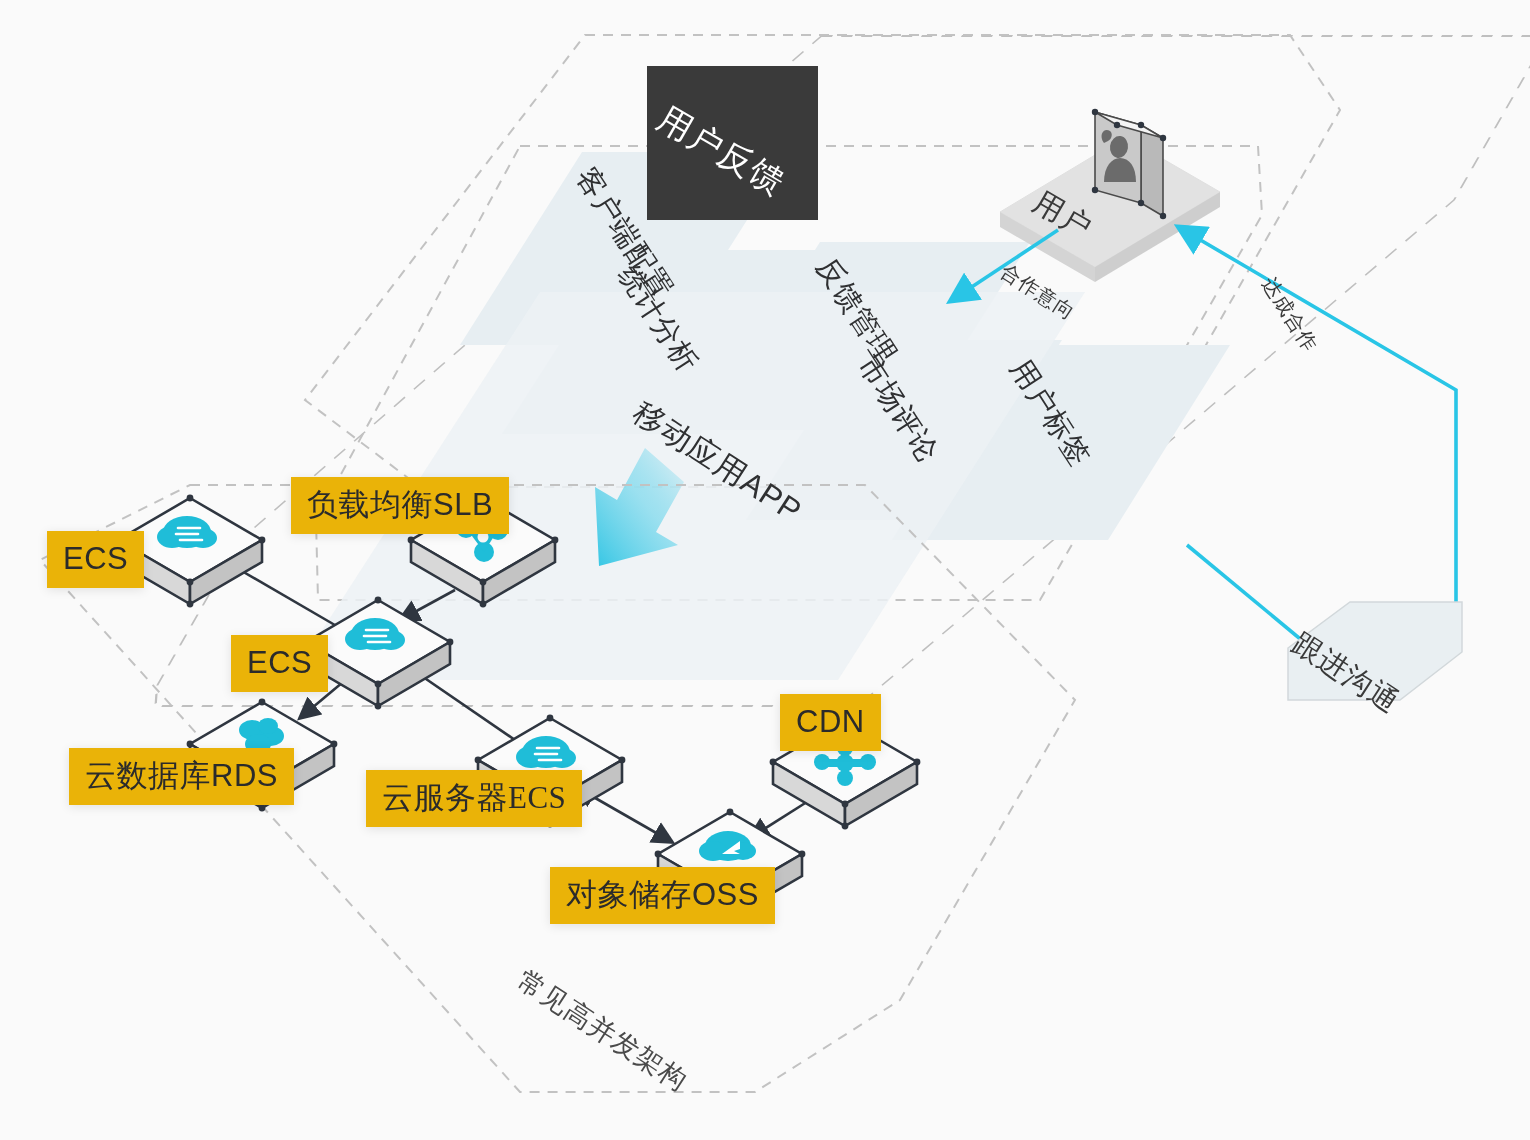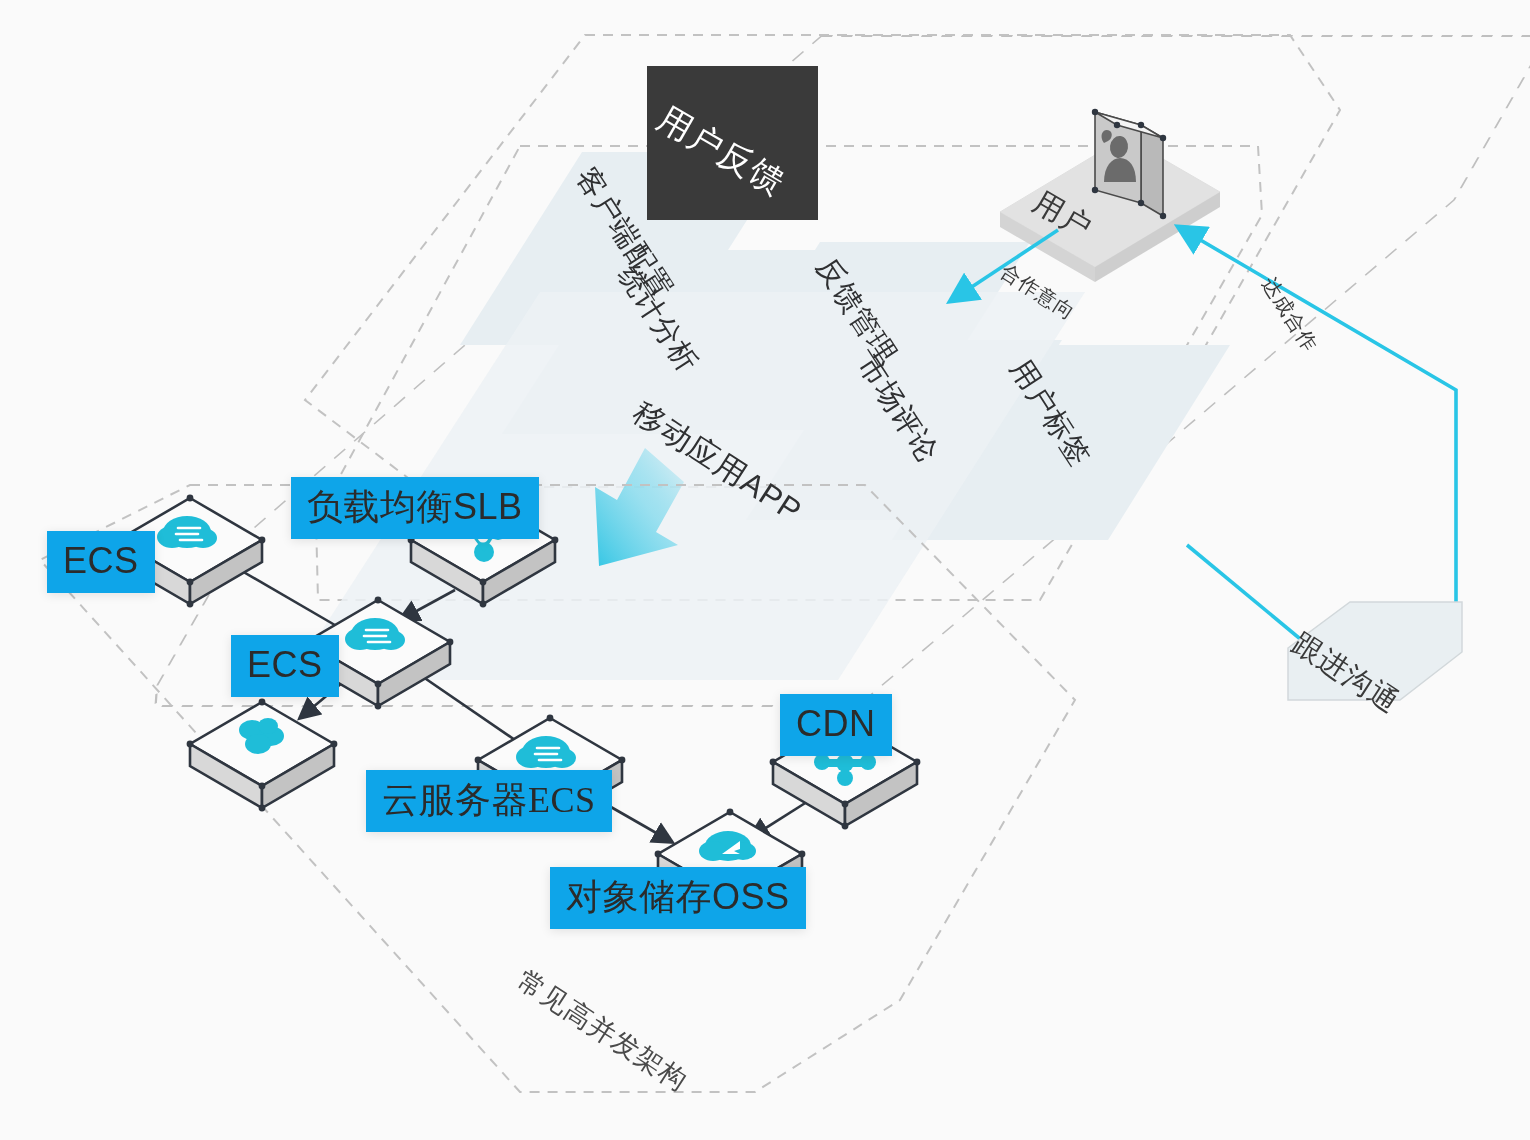--- a/index.html
+++ b/index.html
@@ -8,23 +8,23 @@
     background:#fafafa;
     font-family:"Liberation Sans","DejaVu Sans",sans-serif;
     overflow:hidden;
     position:relative;
   }
   #stage{position:absolute;inset:0;width:1530px;height:1140px;}
   svg#canvas{position:absolute;left:0;top:0;width:1530px;height:1140px;}
 
   .iso-label{
     position:absolute;
-    background:#0ea5e9;
+    background:#eab308;
     color:#2b2b2b;
-    font-size:36px;
+    font-size:31px;
     line-height:1;
     padding:12px 16px 14px 16px;
     white-space:nowrap;
     box-shadow:0 2px 10px rgba(0,0,0,0.10);
     letter-spacing:0.5px;
   }
   .tile-text{
     position:absolute;
     color:#2f3032;
     font-size:29px;
@@ -360,20 +360,21 @@
 <div class="node-text" style="left:1306px;top:624px;transform:rotate(33deg);font-size:29px;">跟进沟通</div>
 
 <div class="region-text" style="left:530px;top:962px;transform:rotate(33deg);">常见高并发架构</div>
 
 <div class="iso-label" style="left:47px;top:531px;">ECS</div>
 
 <div class="iso-label" style="left:291px;top:477px;">负载均衡SLB</div>
 
 <div class="iso-label" style="left:231px;top:635px;">ECS</div>
 
+<div class="iso-label" style="left:69px;top:748px;">云数据库RDS</div>
 
 <div class="iso-label" style="left:366px;top:770px;font-family:Liberation Serif, serif;">云服务器ECS</div>
 
 <div class="iso-label" style="left:550px;top:867px;">对象储存OSS</div>
 
 <div class="iso-label" style="left:780px;top:694px;">CDN</div>
 
 </div>
 
 </body></html>

